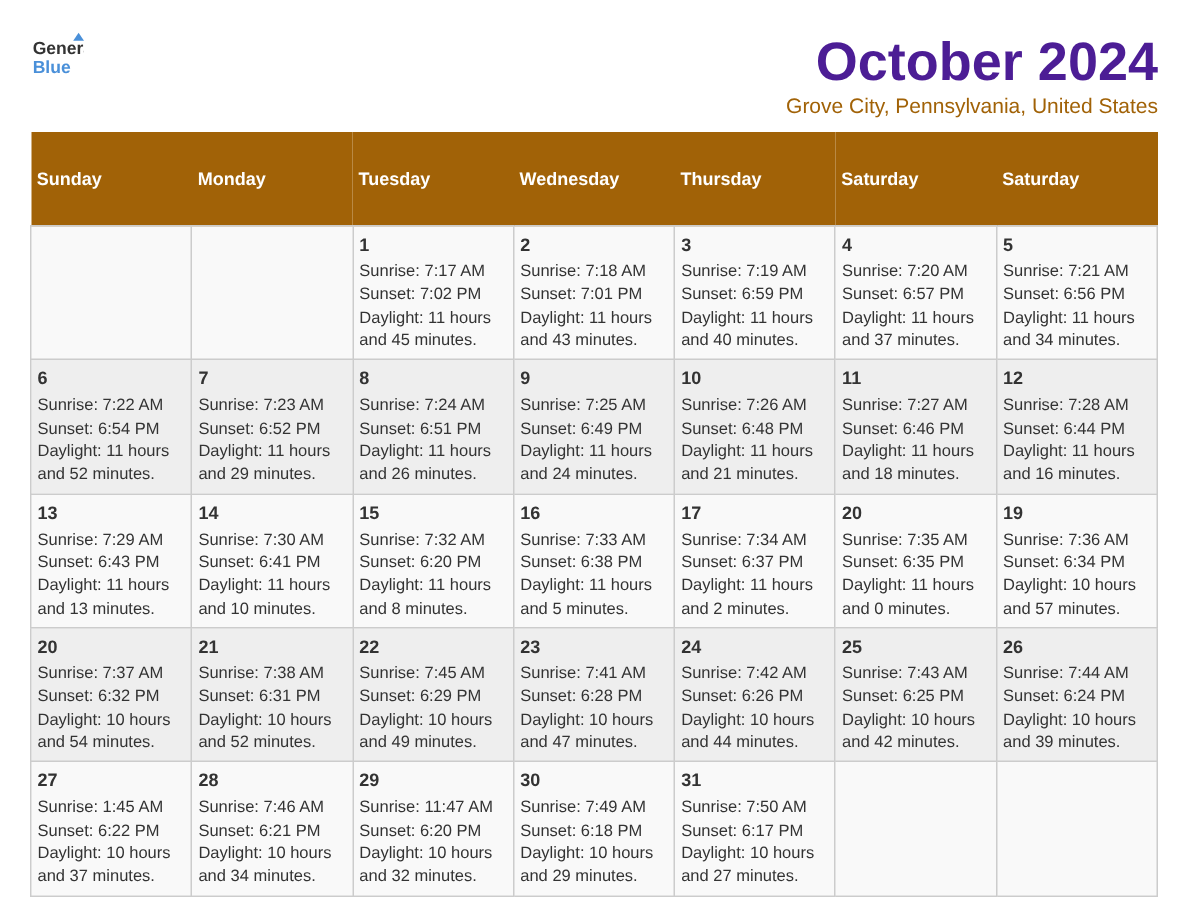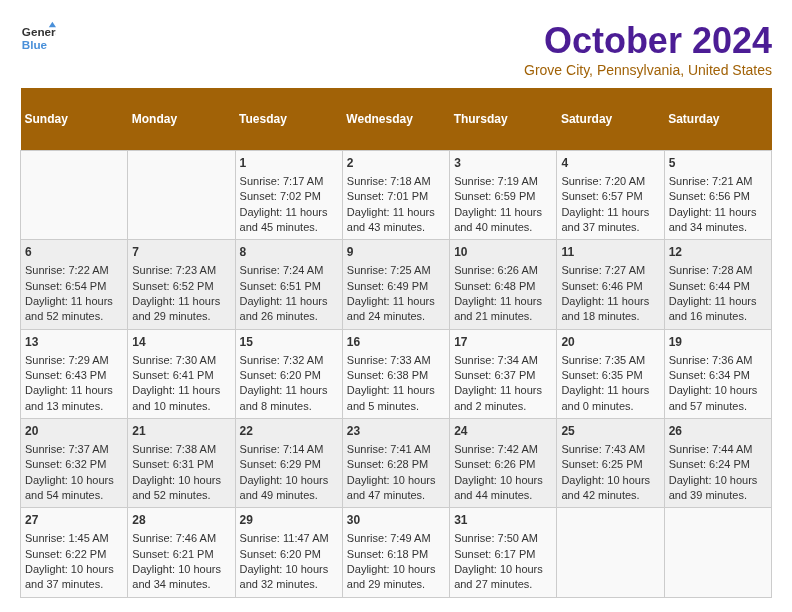--- a/index.html
+++ b/index.html
@@ -160,21 +160,21 @@
           <div>Daylight: 11 hours and 26 minutes.</div>
         </td>
         <td>
           <span class="day-num">9</span>
           <div>Sunrise: 7:25 AM</div>
           <div>Sunset: 6:49 PM</div>
           <div>Daylight: 11 hours and 24 minutes.</div>
         </td>
         <td>
           <span class="day-num">10</span>
-          <div>Sunrise: 6:26 AM</div>
+          <div>Sunrise: 7:26 AM</div>
           <div>Sunset: 6:48 PM</div>
           <div>Daylight: 11 hours and 21 minutes.</div>
         </td>
         <td>
           <span class="day-num">11</span>
           <div>Sunrise: 7:27 AM</div>
           <div>Sunset: 6:46 PM</div>
           <div>Daylight: 11 hours and 18 minutes.</div>
         </td>
         <td>
@@ -236,21 +236,21 @@
           <div>Daylight: 10 hours and 54 minutes.</div>
         </td>
         <td>
           <span class="day-num">21</span>
           <div>Sunrise: 7:38 AM</div>
           <div>Sunset: 6:31 PM</div>
           <div>Daylight: 10 hours and 52 minutes.</div>
         </td>
         <td>
           <span class="day-num">22</span>
-          <div>Sunrise: 7:14 AM</div>
+          <div>Sunrise: 7:45 AM</div>
           <div>Sunset: 6:29 PM</div>
           <div>Daylight: 10 hours and 49 minutes.</div>
         </td>
         <td>
           <span class="day-num">23</span>
           <div>Sunrise: 7:41 AM</div>
           <div>Sunset: 6:28 PM</div>
           <div>Daylight: 10 hours and 47 minutes.</div>
         </td>
         <td>

